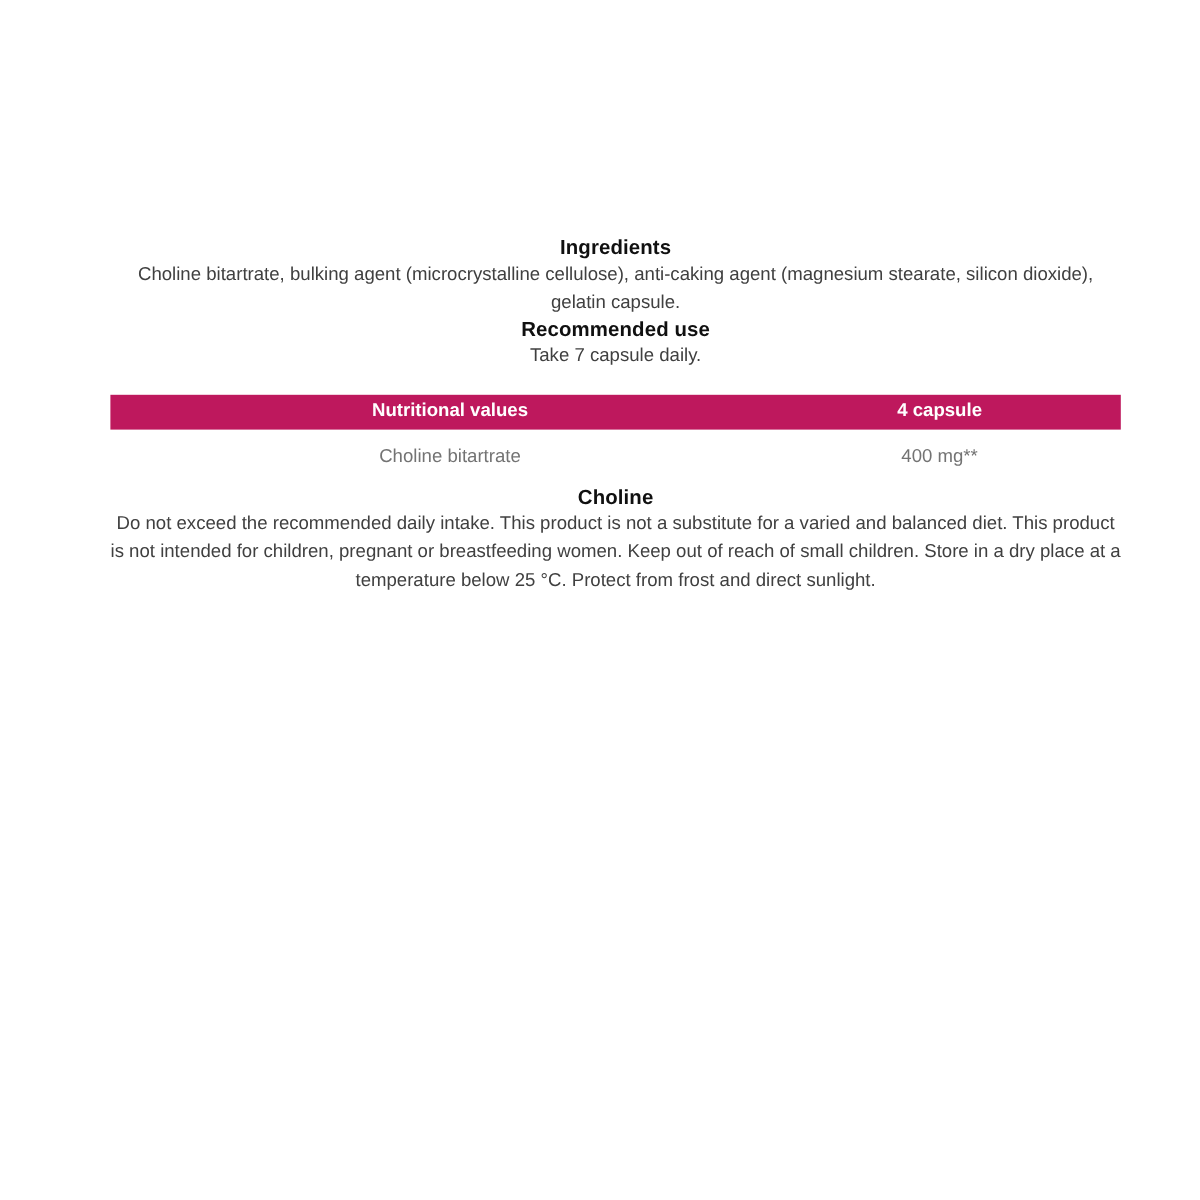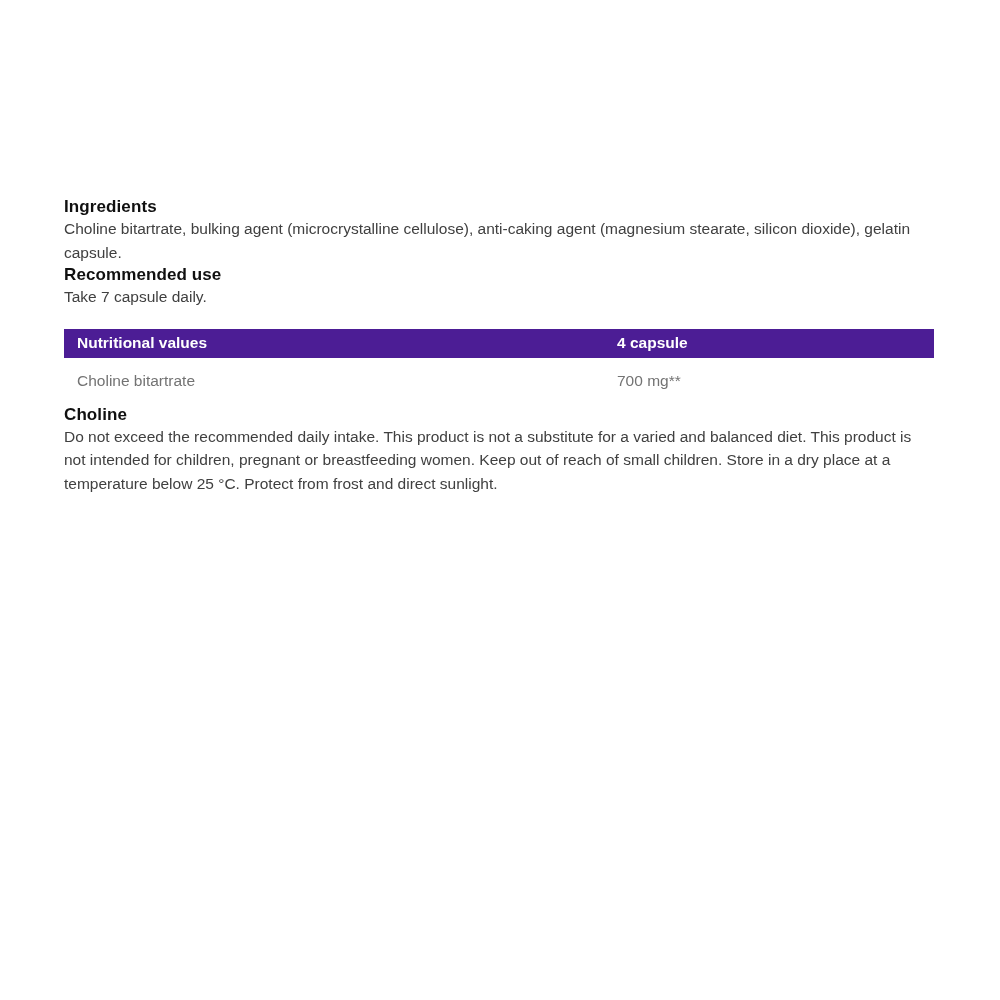--- a/index.html
+++ b/index.html
@@ -9,23 +9,24 @@
   }
   body {
     width: 1000px;
     height: 1000px;
     overflow: hidden;
     font-family: "Liberation Sans", sans-serif;
   }
   .content {
     box-sizing: border-box;
     width: 1000px;
-    padding: 196px 66px 0 64px;
+    padding: 196px 66px 0 92px;
     color: #1d1d20;
     font-size: 15.5px;
+    text-align: center;
   }
   h2.sec-heading {
     margin: 0;
     font-size: 17px;
     line-height: 21px;
     font-weight: 700;
     color: #101010;
     letter-spacing: 0.1px;
   }
   p.body-text {
@@ -36,21 +37,21 @@
   .ingredients-body { margin-top: 24px; }
   .recommended-heading { margin-top: 71px; }
   .recommended-body { margin-top: 24px; }
   .nutrition-heading { margin-top: 72px; }
   .nv-table { margin-top: 20px; }
   .nv-header {
     display: flex;
     align-items: center;
     height: 29px;
     padding: 0 13px;
-    background: #4c1d95;
+    background: #be185d;
     color: #ffffff;
     font-weight: 700;
     font-size: 15.5px;
   }
   .nv-row {
     display: flex;
     padding: 13px 13px 13px 13px;
     line-height: 20px;
     color: #737373;
   }
@@ -81,21 +82,21 @@
 
   <section>
 
     <div class="nv-table">
       <div class="nv-header">
         <span class="cell-1">Nutritional values</span>
         <span class="cell-2">4 capsule</span>
       </div>
       <div class="nv-row">
         <span class="cell-1">Choline bitartrate</span>
-        <span class="cell-2">700 mg**</span>
+        <span class="cell-2">400 mg**</span>
       </div>
     </div>
 
   </section>
 
   <section>
     <h2 class="sec-heading warning-heading">Choline</h2>
     <p class="body-text warning-body">Do not exceed the recommended daily intake. This product is not a substitute for a varied and balanced diet. This product is not intended for children, pregnant or breastfeeding women. Keep out of reach of small children. Store in a dry place at a temperature below 25 °C. Protect from frost and direct sunlight.</p>
   </section>
 

